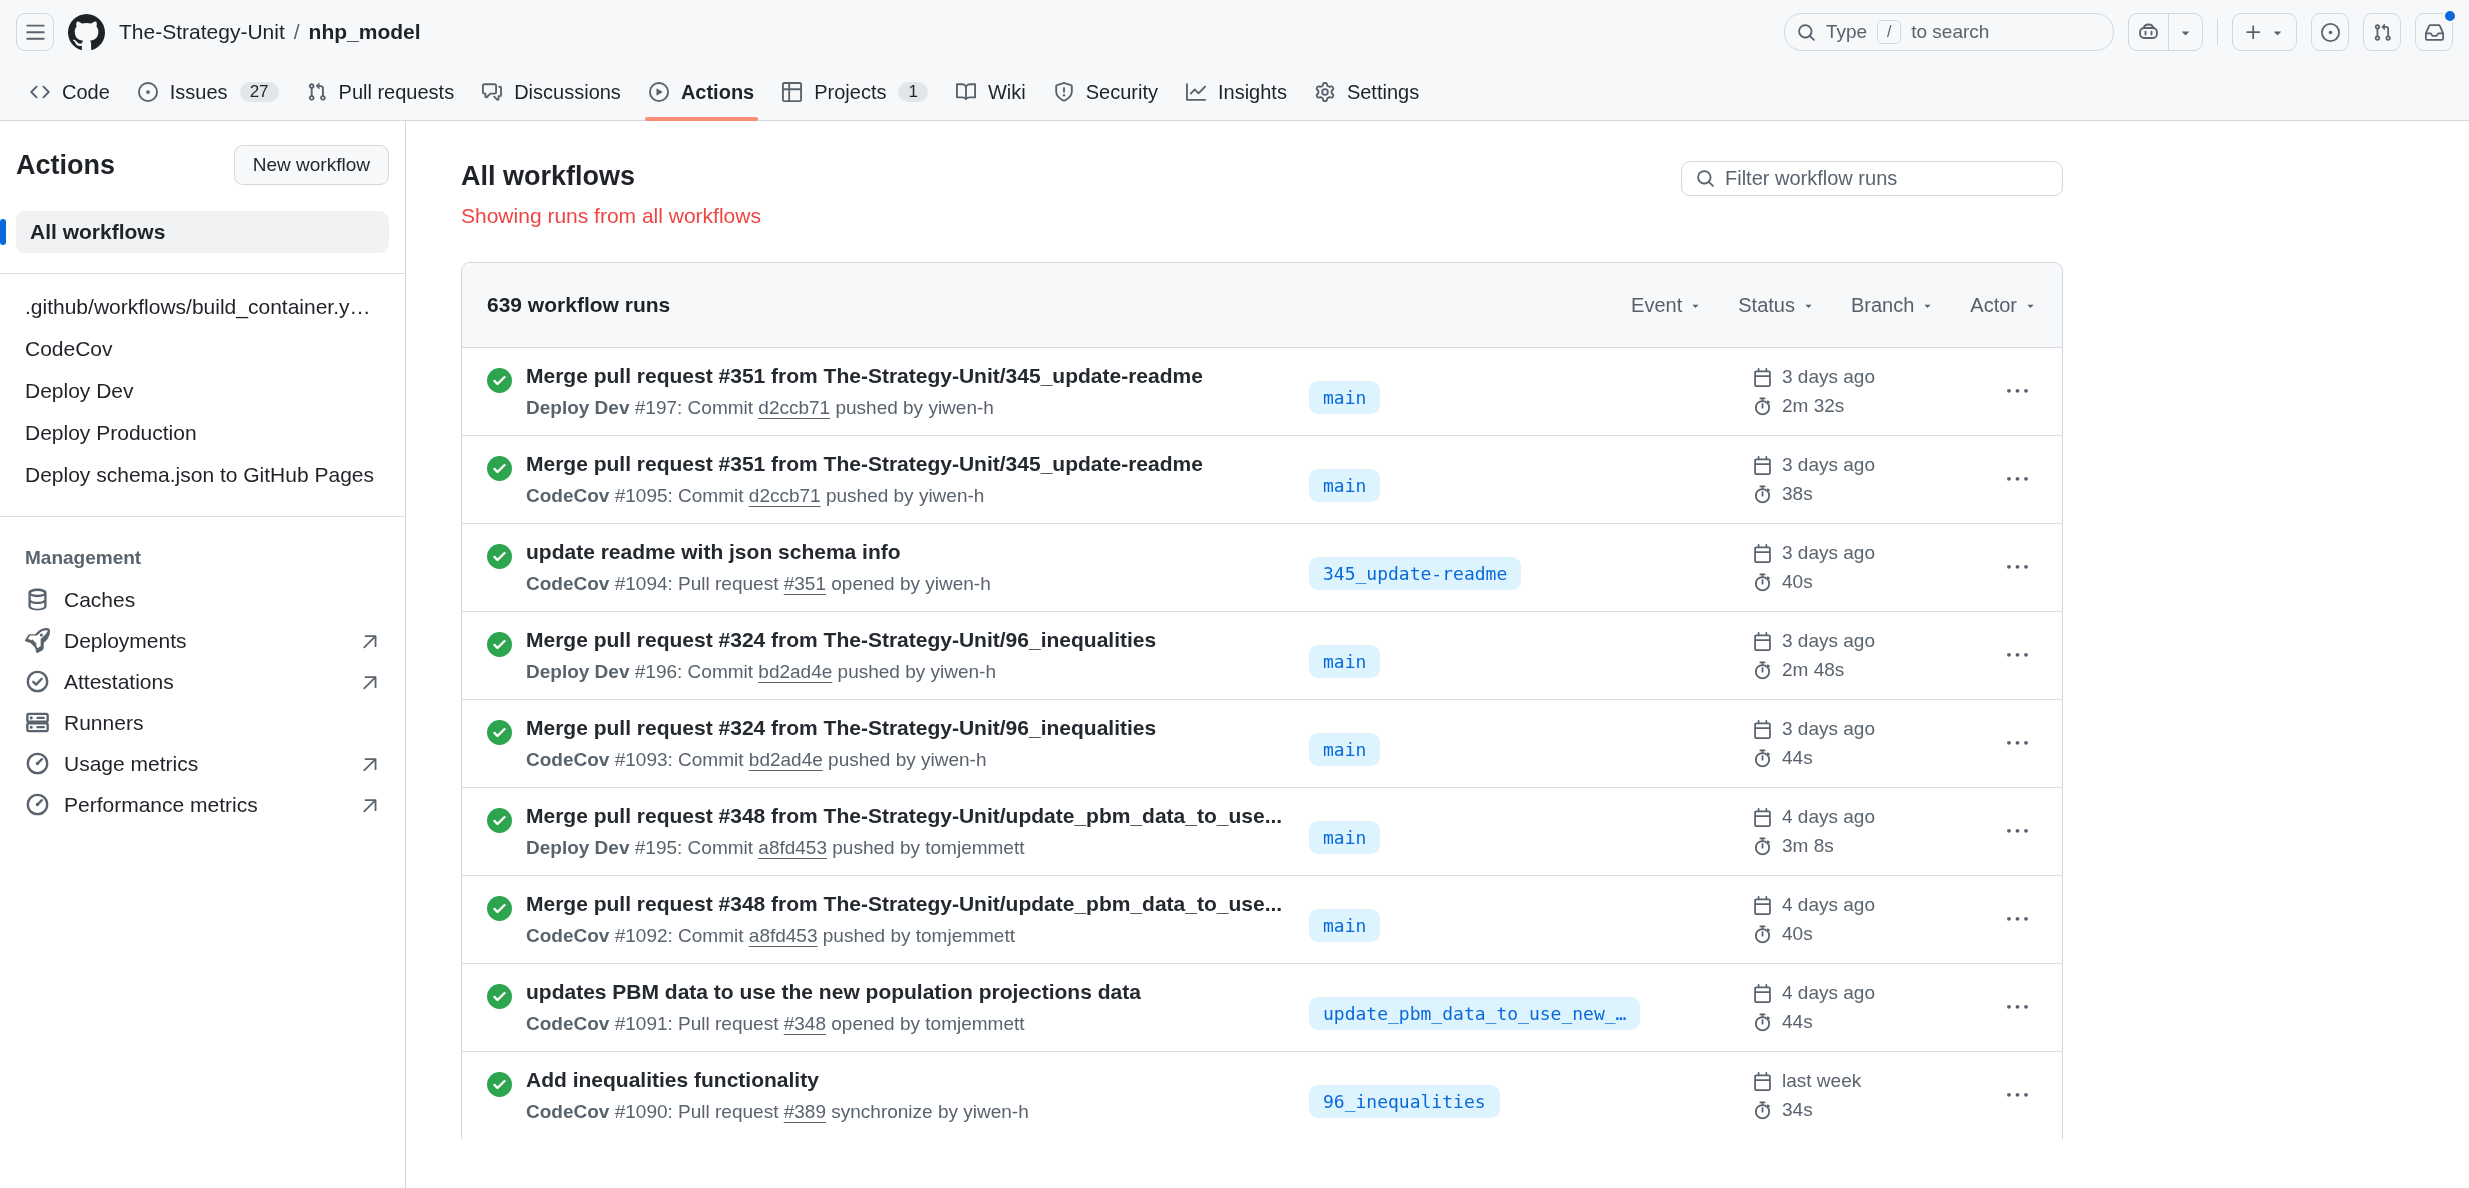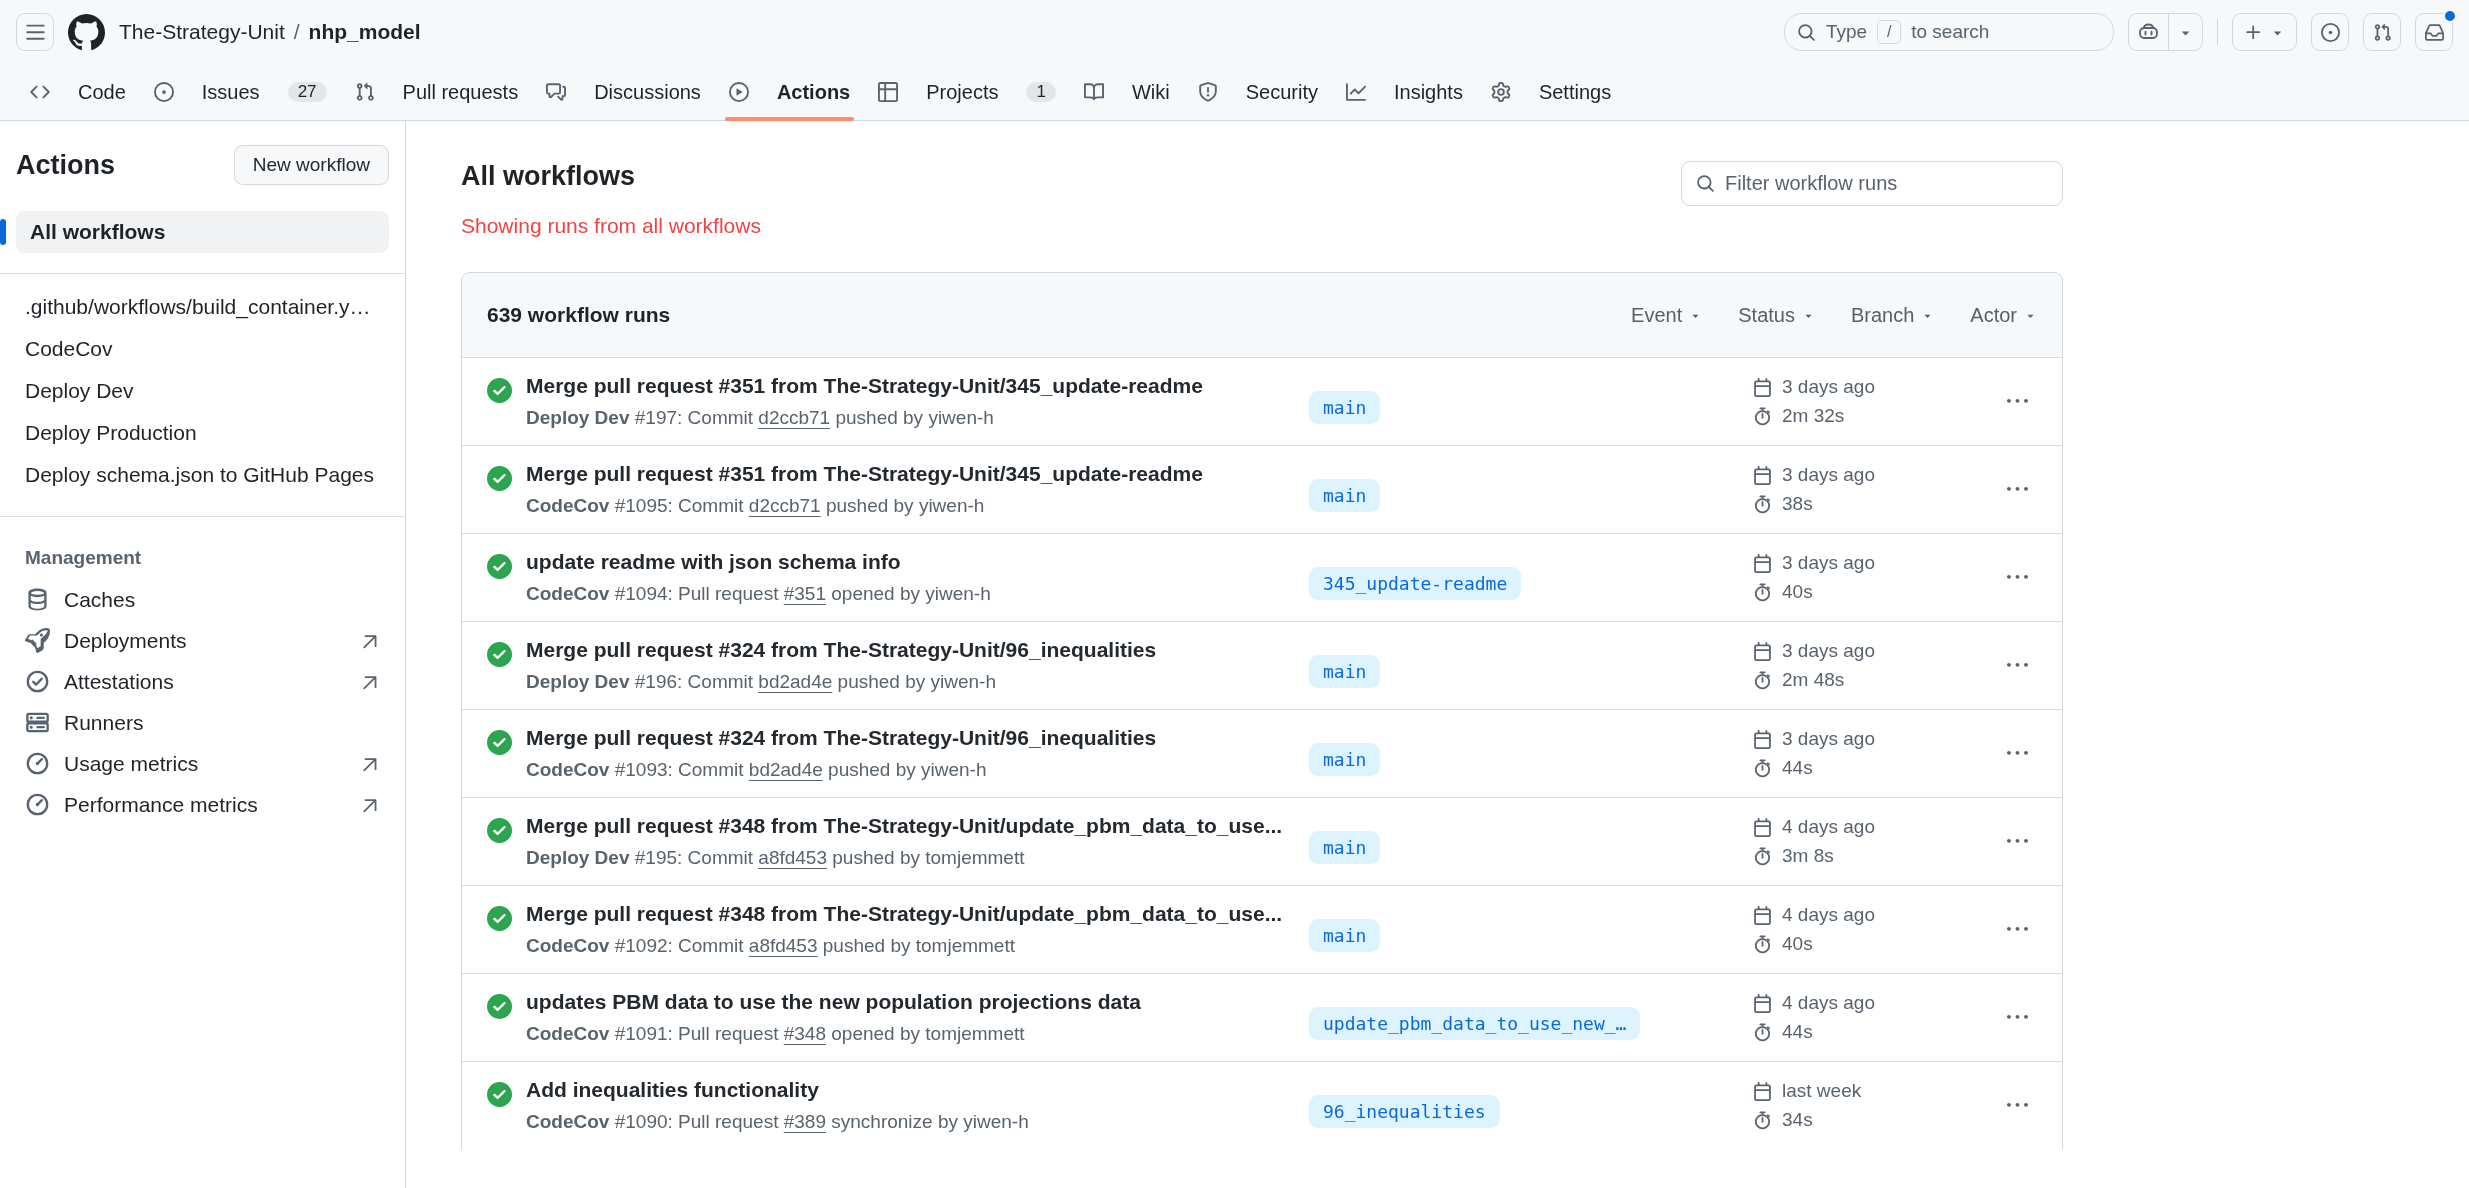--- a/index.html
+++ b/index.html
@@ -30,21 +30,21 @@
     align-items:stretch; color:#59636e; background:transparent; overflow:hidden; }
   .split-btn .seg { display:flex; align-items:center; justify-content:center; padding:0 9px; }
   .split-btn .seg + .seg { border-left:1px solid #d0d7de; }
   .vdiv { width:1px; height:26px; background:#d0d7de; }
   .noti-dot { position:absolute; top:-5px; right:-5px; width:14px; height:14px;
     border-radius:50%; background:#0969da; border:2px solid #f6f8fa; }
 
   
   .repo-nav { height:57px; background:#f6f8fa; border-bottom:1px solid #d0d7de;
     display:flex; align-items:stretch; padding:0 16px; }
-  .tab { display:flex; align-items:center; gap:28px; padding:0 14px; font-size:20px;
+  .tab { display:flex; align-items:center; gap:12px; padding:0 14px; font-size:20px;
     position:relative; color:#1f2328; }
   .tab .t-icon { color:#59636e; display:flex; }
   .tab.active .t-label { font-weight:600; }
   .tab .underline { position:absolute; left:10px; right:10px; bottom:-1px; height:4px;
     border-radius:3px; background:#fd8c73; }
   .counter { background:rgba(175,184,193,0.28); border-radius:999px; font-size:17px;
     padding:0 10px; line-height:20px; }
 
   
   .layout { display:flex; height:1067px; }
@@ -65,21 +65,21 @@
   .mgmt-item { display:flex; align-items:center; gap:14px; padding:8px 9px; font-size:21px;
     border-radius:9px; }
   .mgmt-item .m-icon { color:#59636e; display:flex; }
   .mgmt-item .ext { margin-left:auto; color:#59636e; display:flex; }
 
   
   .main { flex:1; padding:40px 55px 0 55px; min-width:0; }
   .main-inner { max-width:1602px; }
   .main-head { display:flex; align-items:flex-start; justify-content:space-between; }
   .page-title { font-size:27px; font-weight:600; }
-  .filter-box { width:382px; height:45px; border:1px solid #d0d7de; border-radius:9px;
+  .filter-box { width:382px; height:35px; border:1px solid #d0d7de; border-radius:9px;
     display:flex; align-items:center; gap:10px; padding:0 14px; background:#ffffff; }
   .filter-box input { border:0; outline:0; flex:1; font-size:20px; background:transparent;
     font-family:inherit; color:#1f2328; }
   .filter-box input::placeholder { color:#59636e; }
   .page-sub { font-size:21px; color:#ef4444; margin-top:8px; }
 
   .runs-panel { margin-top:34px; border:1px solid #d0d7de; border-radius:9px 9px 0 0;
     border-bottom:0; }
   .runs-head { height:85px; background:#f6f8fa; border-radius:9px 9px 0 0; display:flex;
     align-items:center; justify-content:space-between; padding:0 25px;

